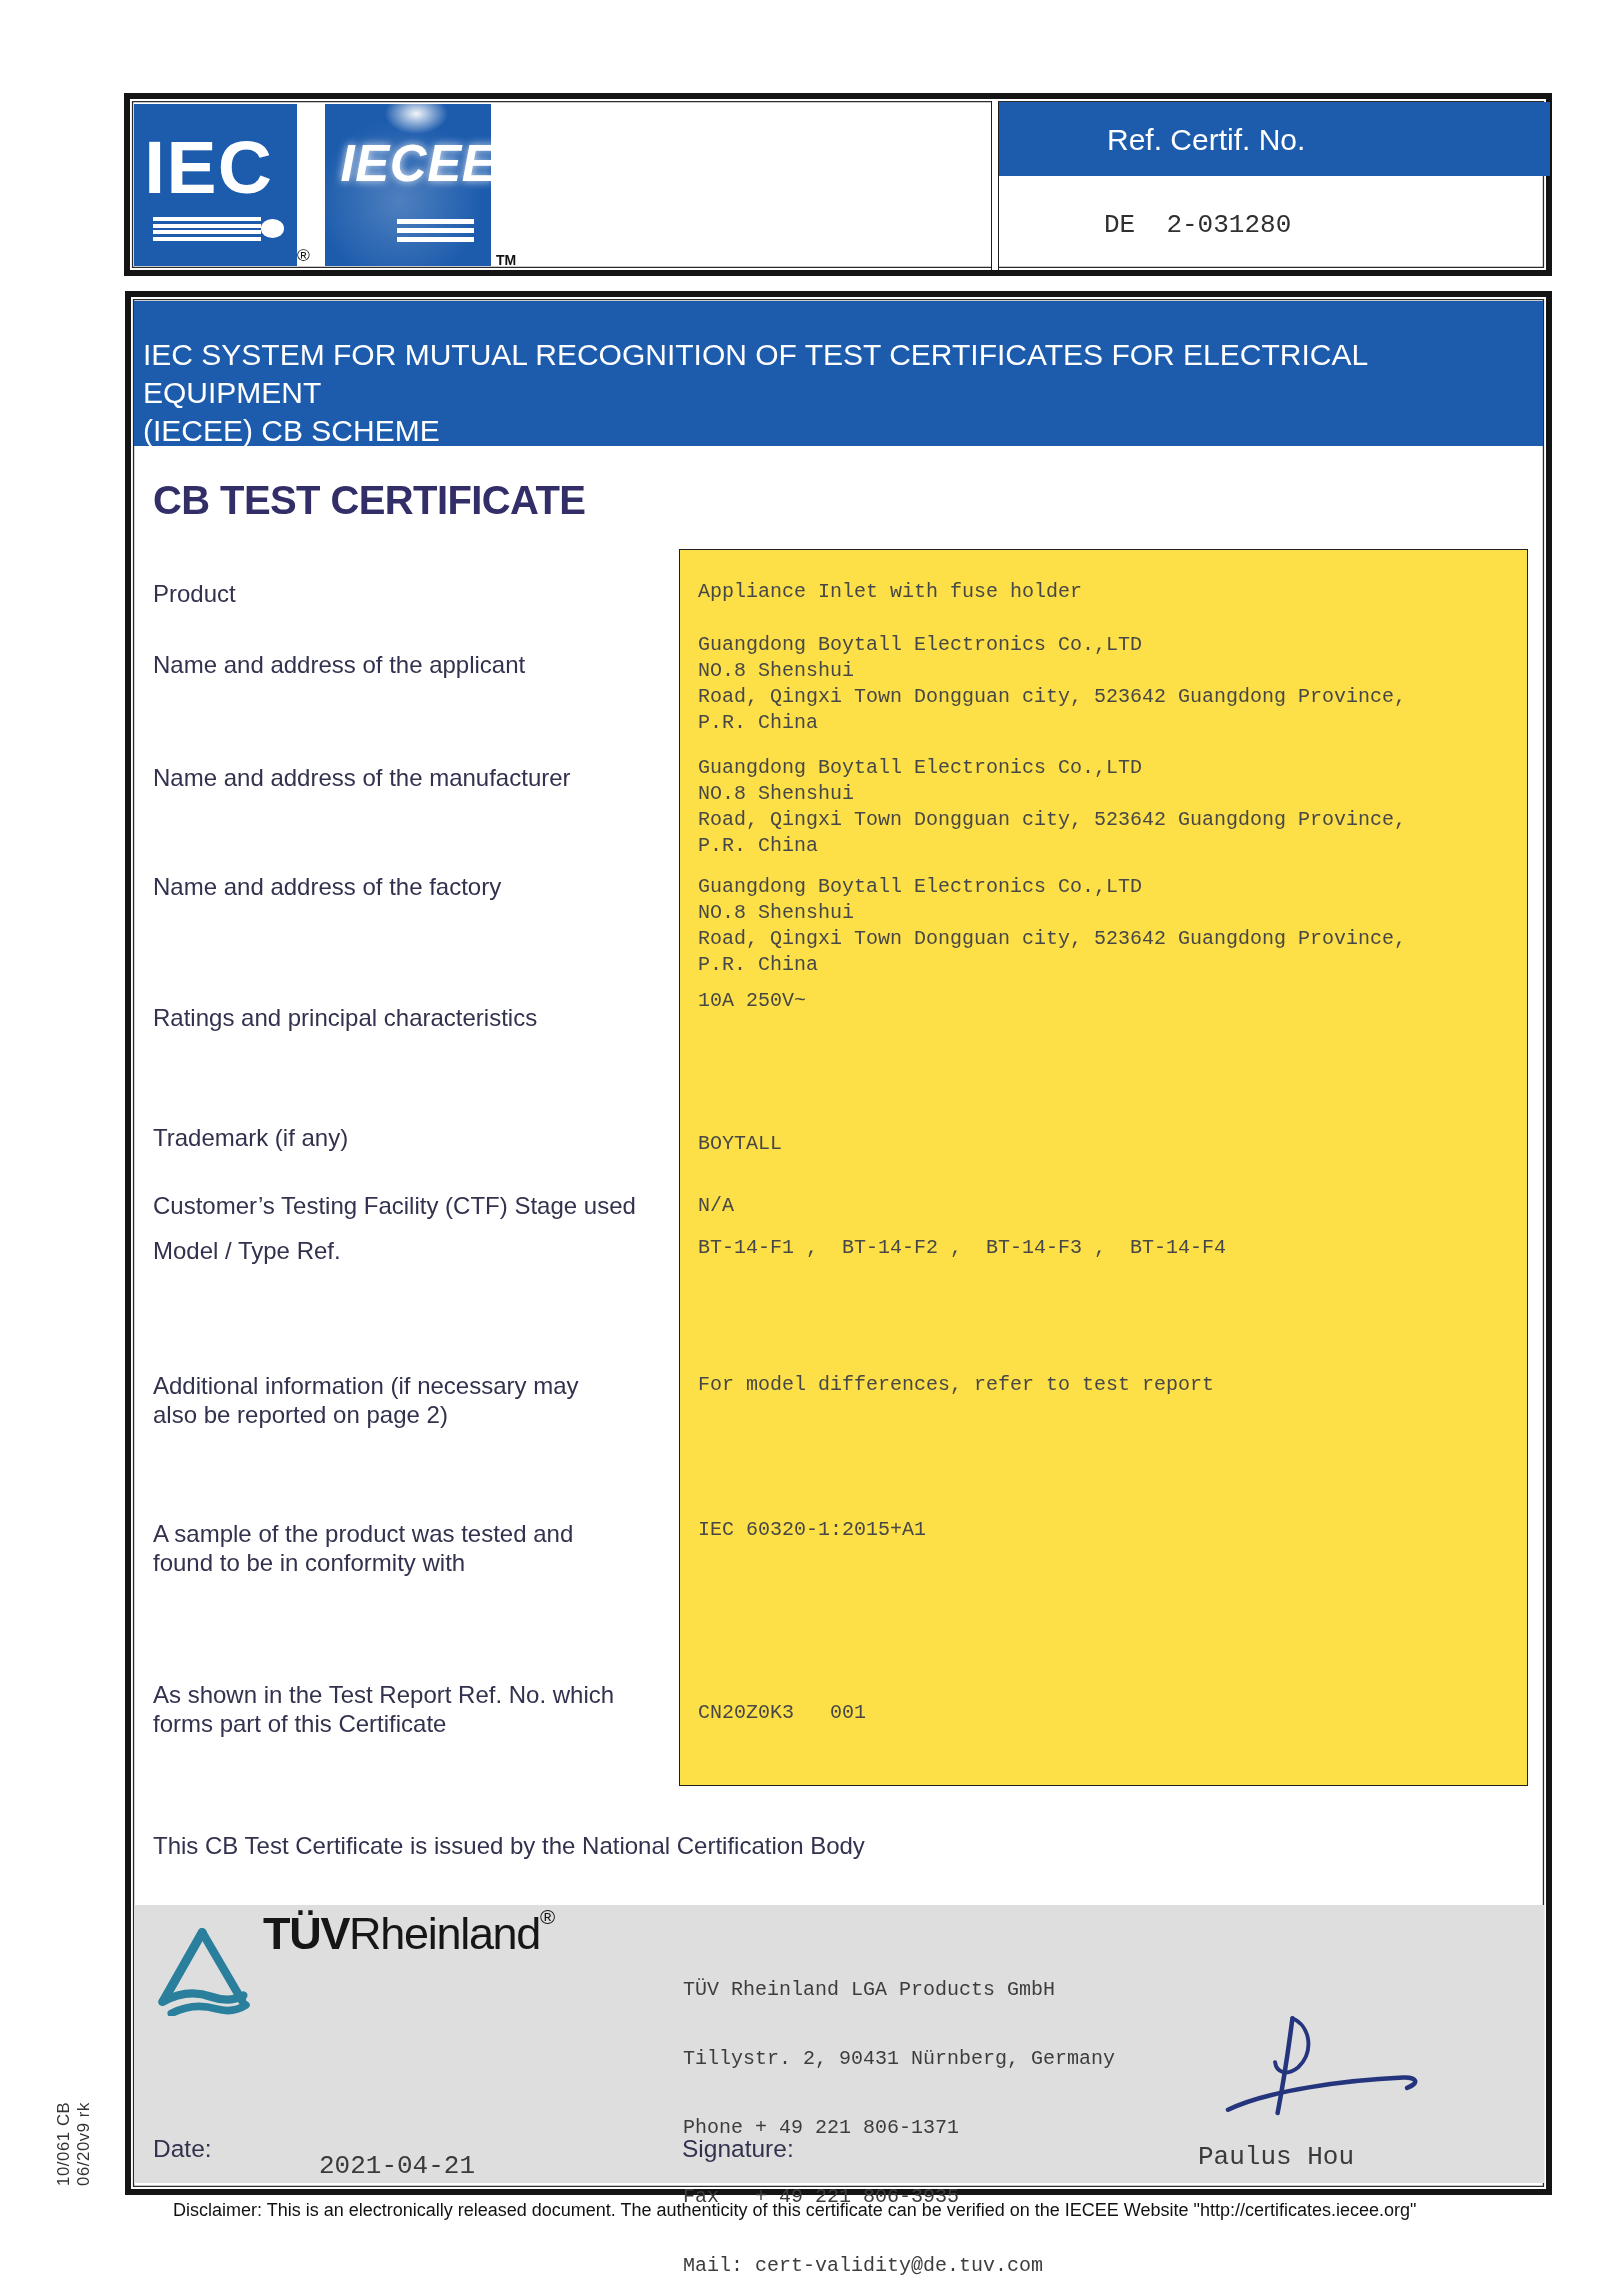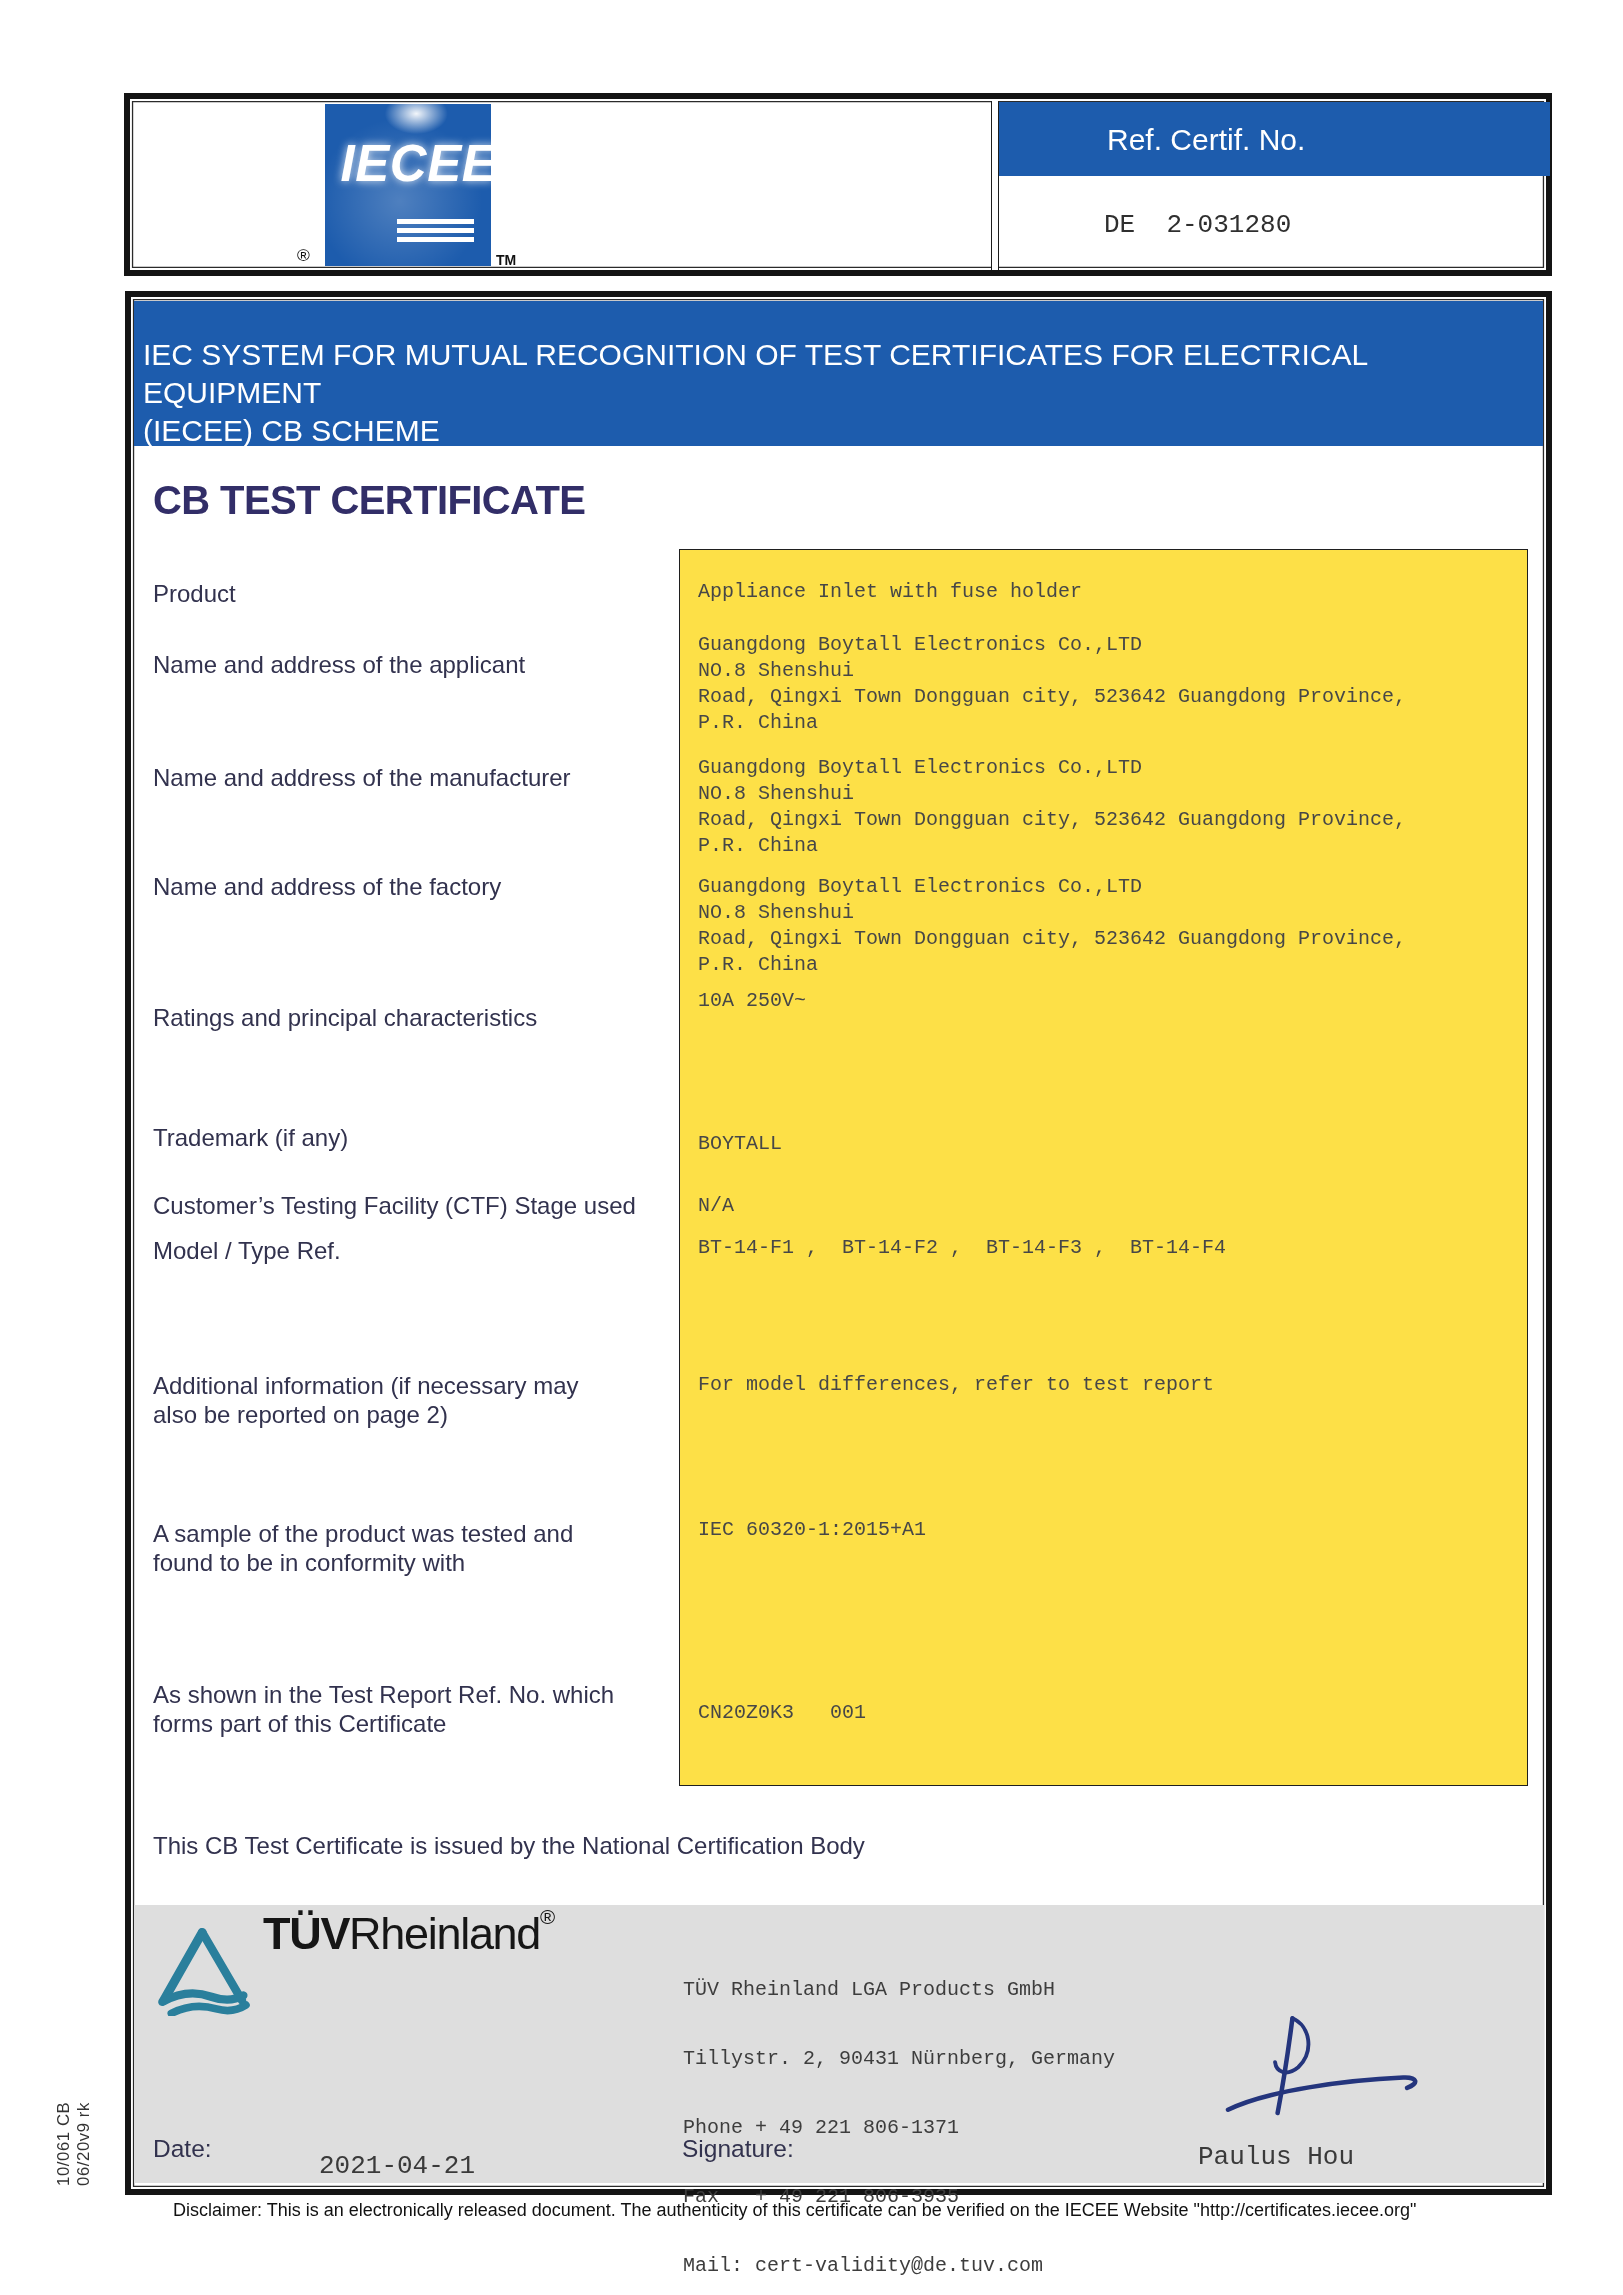--- a/index.html
+++ b/index.html
@@ -75,20 +75,28 @@
     text-align:left;letter-spacing:0.6px;}
   .disclaimer{position:absolute;left:134px;top:2200px;width:1442px;font-size:18px;color:#111111;margin-left:39px;}
 </style>
 </head>
 <body>
 
 <div class="page">
 
   <div class="top-frame"></div>
 
+  <div class="iec-box">
+    <div class="iec-text">IEC</div>
+    <div class="iec-stripe" style="top:113px;"></div>
+    <div class="iec-stripe" style="top:120px;"></div>
+    <div class="iec-stripe" style="top:126px;"></div>
+    <div class="iec-stripe" style="top:133px;"></div>
+    <div class="iec-dot"></div>
+  </div>
   <div class="reg-mark">®</div>
 
   <div class="iecee-box">
     <div class="iecee-text">IECEE</div>
     <div class="iecee-stripe" style="top:115px;"></div>
     <div class="iecee-stripe" style="top:124px;"></div>
     <div class="iecee-stripe" style="top:133px;"></div>
   </div>
   <div class="tm-mark">TM</div>
 

